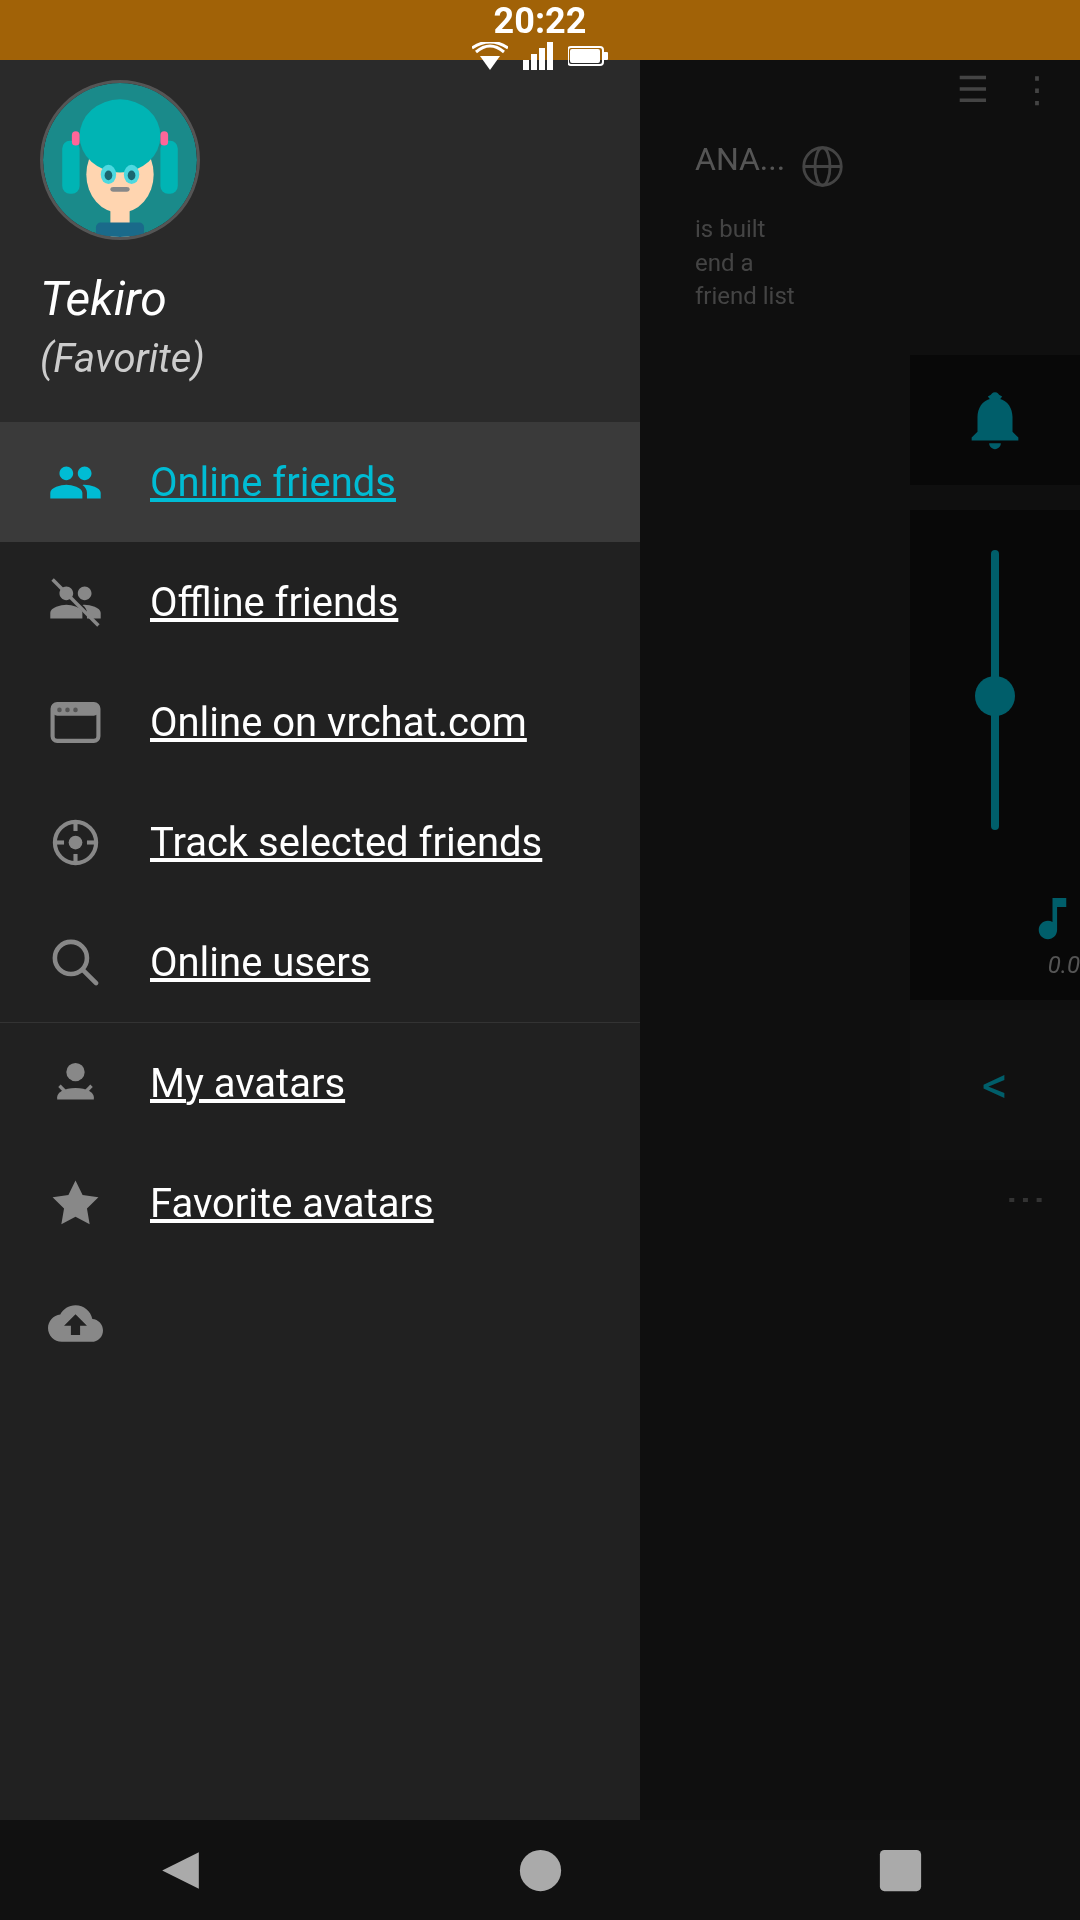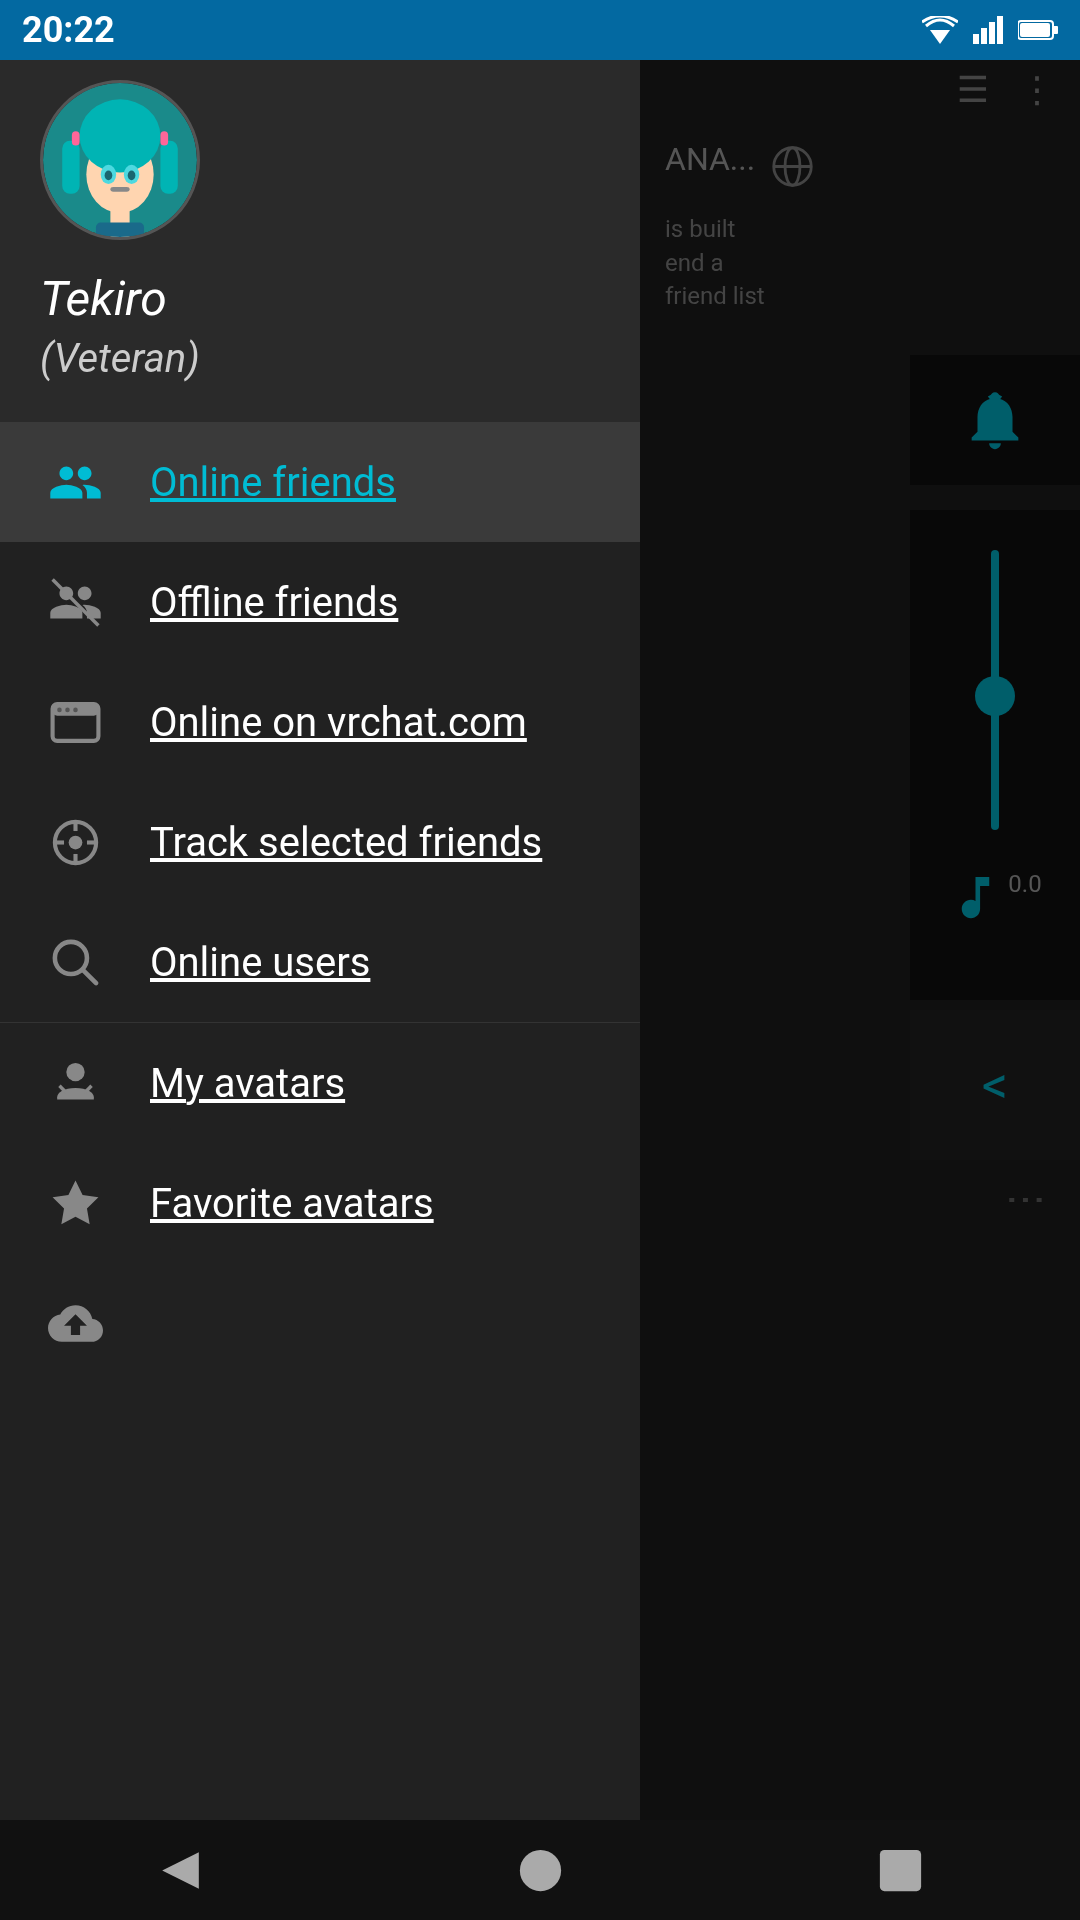--- a/index.html
+++ b/index.html
@@ -14,26 +14,27 @@
       position: relative;
     }
 
     
     .status-bar {
       position: absolute;
       top: 0;
       left: 0;
       right: 0;
       height: 60px;
-      background: #0369a1;
+      background: #a16207;
       display: flex;
       align-items: center;
       justify-content: space-between;
-      padding: 0 22px;
+      padding: 0 30px;
       z-index: 100;
+      flex-direction: column;
     }
 
     .status-time {
       color: white;
       font-size: 36px;
       font-weight: bold;
     }
 
     .status-icons {
       display: flex;
@@ -62,20 +63,21 @@
       margin-top: 60px;
     }
 
     .right-panel-icon {
       color: #888;
       font-size: 36px;
     }
 
     .right-panel-content {
       padding: 20px 25px;
+      margin-left: 30px;
     }
 
     .right-panel-title {
       color: #aaa;
       font-size: 32px;
       margin-bottom: 15px;
     }
 
     .right-panel-text {
       color: #888;
@@ -132,24 +134,26 @@
 
     
     .right-music {
       position: absolute;
       top: 870px;
       right: 0;
       width: 170px;
       height: 130px;
       background: #111;
       display: flex;
-      align-items: flex-start;
+      flex-direction: column;
+      align-items: flex-end;
       justify-content: center;
       z-index: 5;
       gap: 5px;
+      font-style: italic;
     }
 
     .music-text {
       color: #aaa;
       font-size: 24px;
     }
 
     
     .right-back {
       position: absolute;
@@ -433,21 +437,21 @@
         <rect x="70" y="108" width="20" height="5" rx="3" fill="#888"></rect>
 
         <rect x="30" y="50" width="8" height="15" rx="4" fill="#ff6699"></rect>
         <rect x="122" y="50" width="8" height="15" rx="4" fill="#ff6699"></rect>
 
         <rect x="70" y="130" width="20" height="30" fill="#ffd5b0"></rect>
         <rect x="55" y="145" width="50" height="20" rx="5" fill="#1a6a8a"></rect>
       </svg>
     </div>
     <div class="user-name">Tekiro</div>
-    <div class="user-rank">(Veteran)</div>
+    <div class="user-rank">(Favorite)</div>
   </div>
 
   <div class="drawer-menu">
 
     <div class="menu-item active">
       <div class="menu-icon">
         <svg viewBox="0 0 24 24">
           <path d="M16 11c1.66 0 2.99-1.34 2.99-3S17.66 5 16 5c-1.66 0-3 1.34-3 3s1.34 3 3 3zm-8 0c1.66 0 2.99-1.34 2.99-3S9.66 5 8 5C6.34 5 5 6.34 5 8s1.34 3 3 3zm0 2c-2.33 0-7 1.17-7 3.5V19h14v-2.5c0-2.33-4.67-3.5-7-3.5zm8 0c-.29 0-.62.02-.97.05 1.16.84 1.97 1.97 1.97 3.45V19h6v-2.5c0-2.33-4.67-3.5-7-3.5z"></path>
         </svg>
       </div>

